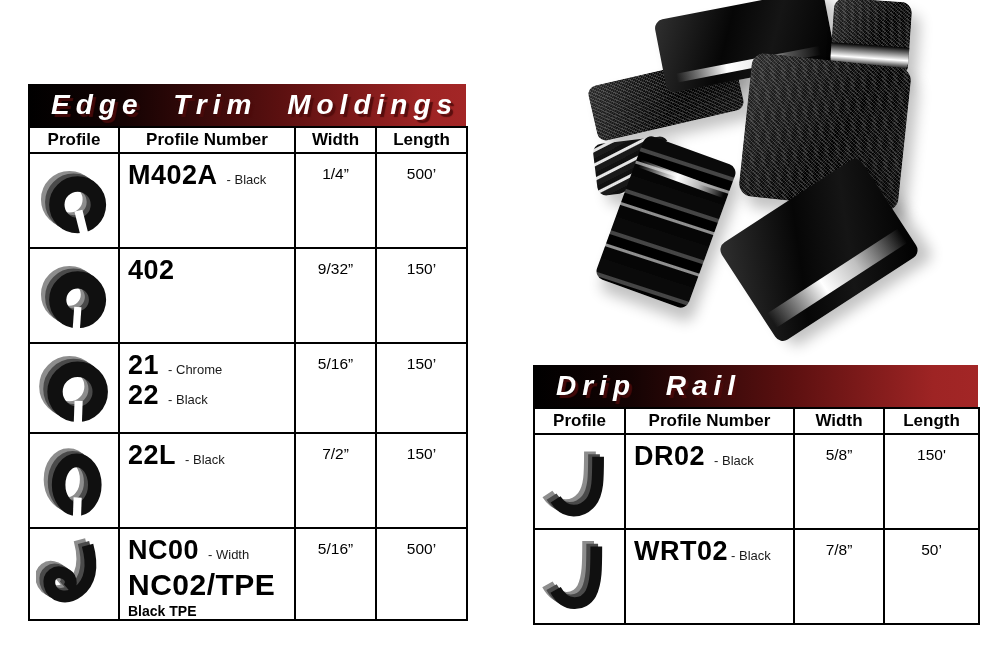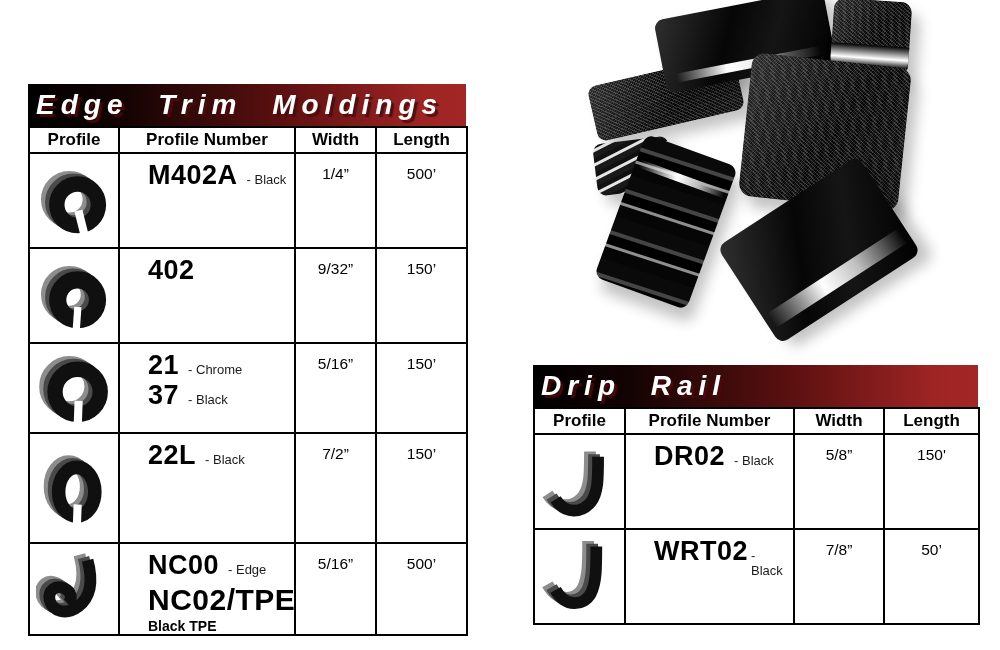--- a/index.html
+++ b/index.html
@@ -4,31 +4,31 @@
 <style>
   html,body{margin:0;padding:0;background:#fff;}
   body{width:1000px;height:650px;position:relative;overflow:hidden;
        font-family:"Liberation Sans",sans-serif;color:#000;}
 
   
   .section{position:absolute;}
   .sec-edge{left:28px;top:84px;width:438px;}
   .sec-drip{left:533px;top:365px;width:445px;}
 
-  .banner{height:42px;display:flex;align-items:center;padding-left:8px;box-sizing:border-box;
+  .banner{height:42px;display:flex;align-items:center;padding-left:23px;box-sizing:border-box;
           background:linear-gradient(90deg,#000 0%,#140303 22%,#5c1010 58%,#9e2424 90%,#a32626 100%);}
   .banner-text{color:#fff;font-weight:bold;font-style:italic;font-size:28px;
                letter-spacing:6px;word-spacing:16px;white-space:nowrap;
                text-shadow:3px 3px 1px rgba(78,10,10,0.85);}
 
   table{border-collapse:collapse;table-layout:fixed;width:100%;background:#fff;}
   th,td{border:2px solid #000;padding:0;box-sizing:border-box;}
   th{height:26px;font-size:17px;font-weight:bold;text-align:center;vertical-align:middle;}
   td.pc{text-align:center;vertical-align:middle;}
-  td.nc{vertical-align:top;padding:7px 4px 0 28px;margin-top:31px;}
+  td.nc{vertical-align:top;padding:7px 4px 0 8px;margin-top:31px;}
   td.vc{vertical-align:top;text-align:center;padding-top:11px;font-size:15.5px;}
   .pline{display:flex;align-items:baseline;margin-bottom:2px;}
   .pnum{font-size:27px;font-weight:bold;line-height:1.05;letter-spacing:0.5px;}
   .pnote{font-size:13px;margin-left:9px;color:#1a1a1a;}
   .subnote{font-size:14px;font-weight:bold;margin-top:1px;}
   .picon{display:block;margin:4px auto 0 auto;}
 
   
   .photo{position:absolute;left:527px;top:0;width:466px;height:348px;}
   .piece{position:absolute;border-radius:9px;box-shadow:9px 11px 14px rgba(0,0,0,0.24);}
@@ -123,28 +123,28 @@
             <ellipse cx="46" cy="48" rx="25" ry="25" fill="none" stroke="#101010" stroke-width="17"></ellipse>
             <rect x="42" y="58" width="9" height="34" fill="#ffffff" transform="rotate(2 46 75)"></rect>
           </svg>
         </td>
         <td class="nc">
           <div class="pline">
             <span class="pnum">21</span>
             <span class="pnote">- Chrome</span>
           </div>
           <div class="pline">
-            <span class="pnum">37</span>
+            <span class="pnum">22</span>
             <span class="pnote">- Black</span>
           </div>
         </td>
         <td class="vc">5/16”</td>
         <td class="vc">150’</td>
       </tr>
-      <tr style="height:110px">
+      <tr style="height:95px">
         <td class="pc">
           <svg class="picon" width="76" height="84" viewBox="0 0 84 92">
             <ellipse cx="36" cy="42" rx="20" ry="27" fill="none" stroke="#8d8d8d" stroke-width="15"></ellipse>
             <ellipse cx="40.5" cy="45" rx="20" ry="27" fill="none" stroke="#4a4a4a" stroke-width="15"></ellipse>
             <ellipse cx="45" cy="48" rx="20" ry="27" fill="none" stroke="#101010" stroke-width="15"></ellipse>
             <rect x="41" y="62" width="9" height="30" fill="#ffffff" transform="rotate(2 45 77)"></rect>
           </svg>
         </td>
         <td class="nc">
           <div class="pline">
@@ -159,21 +159,21 @@
         <td class="pc">
           <svg class="picon" width="76" height="84" viewBox="0 0 84 92">
             <path d="M 48 6 C 54 28 52 46 38 57 C 25 67 9 63 6 50 C 4 39 13 33 22 37 C 30 40 32 49 26 54" fill="none" stroke="#8d8d8d" stroke-width="13"></path>
             <path d="M 52.5 9 C 58.5 31 56.5 49 42.5 60 C 29.5 70 13.5 66 10.5 53 C 8.5 42 17.5 36 26.5 40 C 34.5 43 36.5 52 30.5 57" fill="none" stroke="#4a4a4a" stroke-width="13"></path>
             <path d="M 57 12 C 63 34 61 52 47 63 C 34 73 18 69 15 56 C 13 45 22 39 31 43 C 39 46 41 55 35 60" fill="none" stroke="#101010" stroke-width="13"></path>
           </svg>
         </td>
         <td class="nc">
           <div class="pline">
             <span class="pnum">NC00</span>
-            <span class="pnote">- Edge</span>
+            <span class="pnote">- Width</span>
           </div>
           <div class="pline" style="margin-top:5px">
             <span class="pnum" style="font-size:30px">NC02/TPE</span>
           </div>
           <div class="subnote">Black TPE</div>
         </td>
         <td class="vc">5/16”</td>
         <td class="vc">500’</td>
       </tr>
     </tbody>

